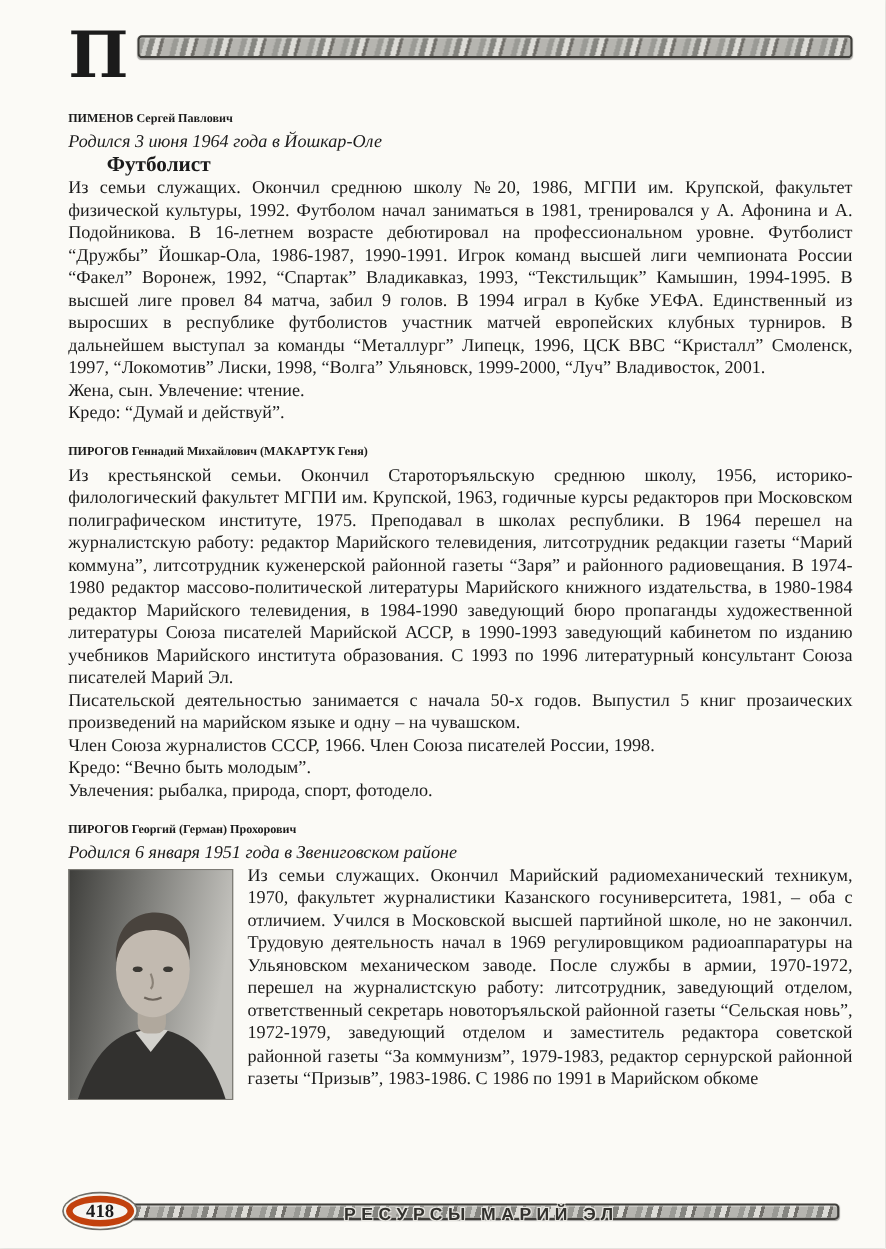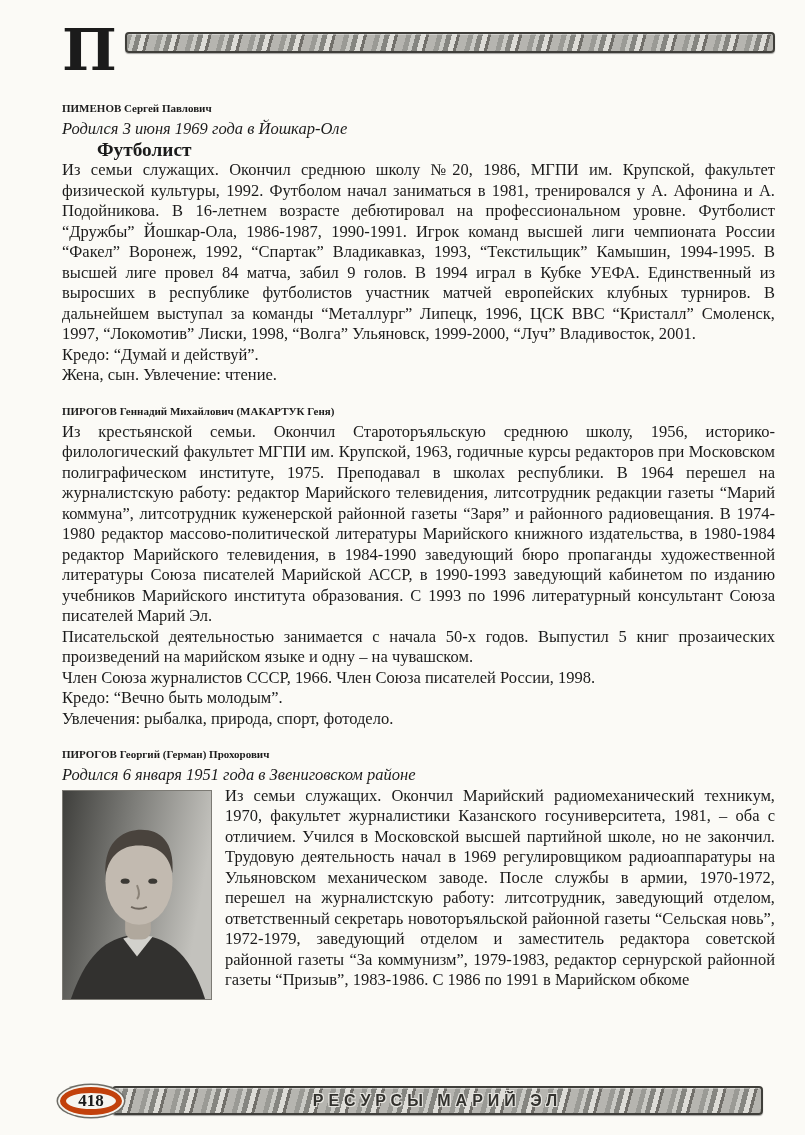--- a/index.html
+++ b/index.html
@@ -59,22 +59,22 @@
     border-radius:50%;
     border:6px solid #c2410c;
     background:#f6f5f0;
     box-shadow:0 0 0 2px #f6f5f0, 0 0 0 3.5px #6e6d67;
     display:flex; align-items:center; justify-content:center;
     font-weight:bold; font-size:17px;
     position:relative; z-index:2;
     margin-right:-10px;
   }
   .footer-bar {
-    flex:1; height:29px;
-    display:flex; align-items:center; justify-content:center;
+    flex:1; height:15px;
+    display:flex; align-items:flex-start; justify-content:center;
   }
   .footer-title {
     font-family:"Liberation Sans", sans-serif;
     font-weight:bold; font-size:16px; letter-spacing:5px;
     color:#33322e;
     text-shadow:1px 1px 0 #e6e5e0, -1px -1px 0 #e6e5e0,
                 1px -1px 0 #e6e5e0, -1px 1px 0 #e6e5e0;
     white-space:nowrap;
   }
 </style>
@@ -83,25 +83,25 @@
 
 <div class="page">
 
   <div class="page-header">
     <div class="section-letter">П</div>
     <div class="deco-bar marble"></div>
   </div>
 
   <article class="entry">
     <h2 class="entry-name">ПИМЕНОВ Сергей Павлович</h2>
-    <p class="entry-birth">Родился 3 июня 1969 года в Йошкар-Оле</p>
+    <p class="entry-birth">Родился 3 июня 1964 года в Йошкар-Оле</p>
     <h3 class="entry-occupation">Футболист</h3>
     <p class="body">Из семьи служащих. Окончил среднюю школу №20, 1986, МГПИ им. Крупской, факультет физической культуры, 1992. Футболом начал заниматься в 1981, тренировался у А. Афонина и А. Подойникова. В 16-летнем возрасте дебютировал на профессиональном уровне. Футболист “Дружбы” Йошкар-Ола, 1986-1987, 1990-1991. Игрок команд высшей лиги чемпионата России “Факел” Воронеж, 1992, “Спартак” Владикавказ, 1993, “Текстильщик” Камышин, 1994-1995. В высшей лиге провел 84 матча, забил 9 голов. В 1994 играл в Кубке УЕФА. Единственный из выросших в республике футболистов участник матчей европейских клубных турниров. В дальнейшем выступал за команды “Металлург” Липецк, 1996, ЦСК ВВС “Кристалл” Смоленск, 1997, “Локомотив” Лиски, 1998, “Волга” Ульяновск, 1999-2000, “Луч” Владивосток, 2001.</p>
+    <p class="body">Жена, сын. Увлечение: чтение.</p>
     <p class="body">Кредо: “Думай и действуй”.</p>
-    <p class="body">Жена, сын. Увлечение: чтение.</p>
   </article>
 
   <article class="entry">
     <h2 class="entry-name">ПИРОГОВ Геннадий Михайлович (МАКАРТУК Геня)</h2>
     <p class="body">Из крестьянской семьи. Окончил Староторъяльскую среднюю школу, 1956, историко-филологический факультет МГПИ им. Крупской, 1963, годичные курсы редакторов при Московском полиграфическом институте, 1975. Преподавал в школах республики. В 1964 перешел на журналистскую работу: редактор Марийского телевидения, литсотрудник редакции газеты “Марий коммуна”, литсотрудник куженерской районной газеты “Заря” и районного радиовещания. В 1974-1980 редактор массово-политической литературы Марийского книжного издательства, в 1980-1984 редактор Марийского телевидения, в 1984-1990 заведующий бюро пропаганды художественной литературы Союза писателей Марийской АССР, в 1990-1993 заведующий кабинетом по изданию учебников Марийского института образования. С 1993 по 1996 литературный консультант Союза писателей Марий Эл.</p>
     <p class="body">Писательской деятельностью занимается с начала 50-х годов. Выпустил 5 книг прозаических произведений на марийском языке и одну – на чувашском.</p>
     <p class="body">Член Союза журналистов СССР, 1966. Член Союза писателей России, 1998.</p>
     <p class="body">Кредо: “Вечно быть молодым”.</p>
     <p class="body">Увлечения: рыбалка, природа, спорт, фотодело.</p>
   </article>

